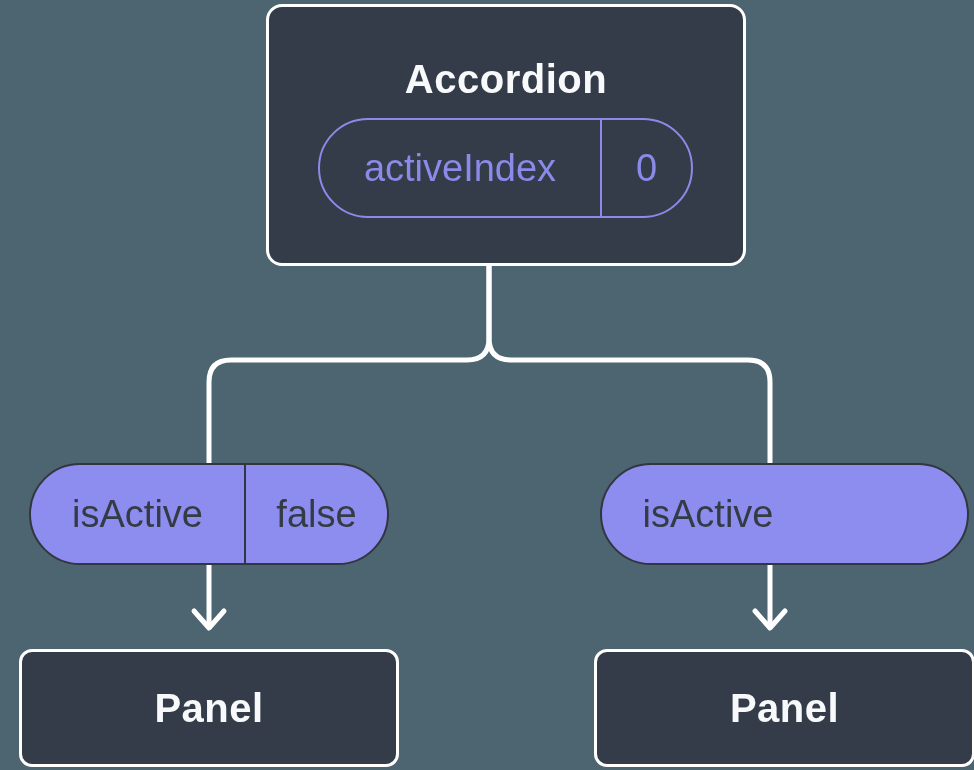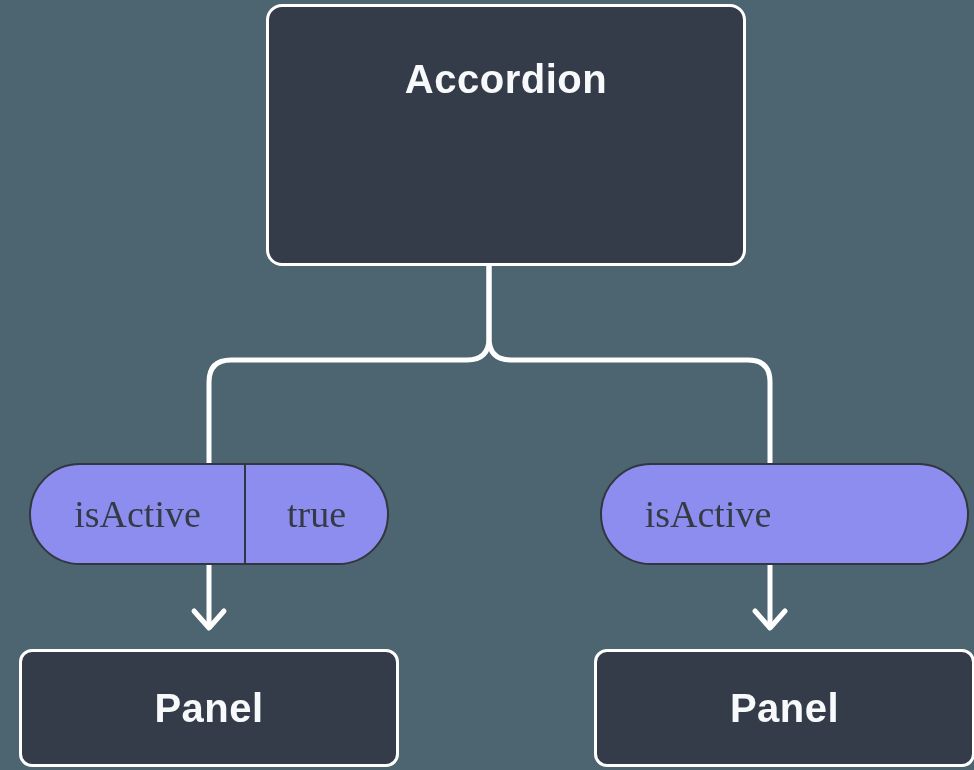--- a/index.html
+++ b/index.html
@@ -85,21 +85,20 @@
     border-radius: 51px;
     display: flex;
     align-items: stretch;
     color: var(--pill-text);
     font-size: 38px;
   }
   .prop-pill .cell {
     display: flex;
     align-items: center;
     justify-content: center;
-    font-family: Liberation Serif, serif;
   }
   .prop-pill .value-cell { border-left: 2px solid var(--pill-border); flex: 1; }
   .pill-left  { left: 17px;  top: 463px; width: 360px; }
   .pill-left .label-cell  { width: 213px; }
   .pill-right { left: 588px; top: 463px; width: 369px; }
   .pill-right .label-cell { width: 212px; }
   
   .panel-node {
     border-radius: 13px;
     display: flex;
@@ -123,25 +122,29 @@
       <path d="M477,266 V338 Q477,360 499,360 H736 Q758,360 758,382 V463"></path>
       <path d="M197,565 V626"></path>
       <path stroke-linecap="round" stroke-linejoin="round" d="M182,611 L197,628 L212,611"></path>
       <path d="M758,565 V626"></path>
       <path stroke-linecap="round" stroke-linejoin="round" d="M743,611 L758,628 L773,611"></path>
     </g>
   </svg>
 
   <div class="node-box root-node">
     <div class="root-title">Accordion</div>
+    <div class="state-pill">
+      <span class="cell label-cell">activeIndex</span>
+      <span class="cell value-cell">0</span>
+    </div>
   </div>
 
   <div class="prop-pill pill-left">
     <span class="cell label-cell">isActive</span>
-    <span class="cell value-cell">true</span>
+    <span class="cell value-cell">false</span>
   </div>
 
   <div class="prop-pill pill-right">
     <span class="cell label-cell">isActive</span>
   </div>
 
   <div class="node-box panel-node panel-left">Panel</div>
   <div class="node-box panel-node panel-right">Panel</div>
 
 </div>

